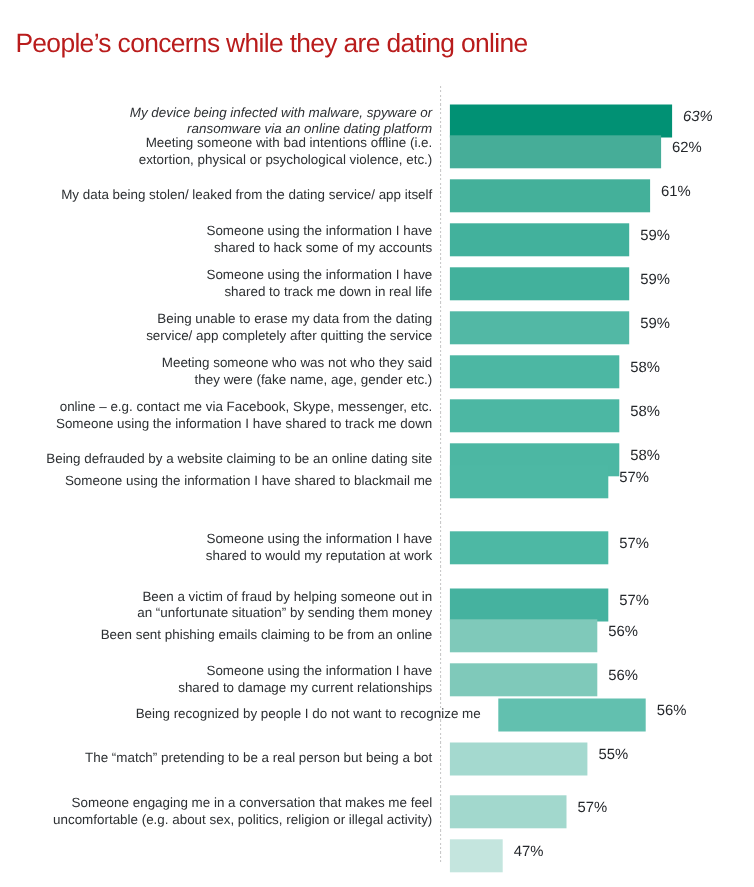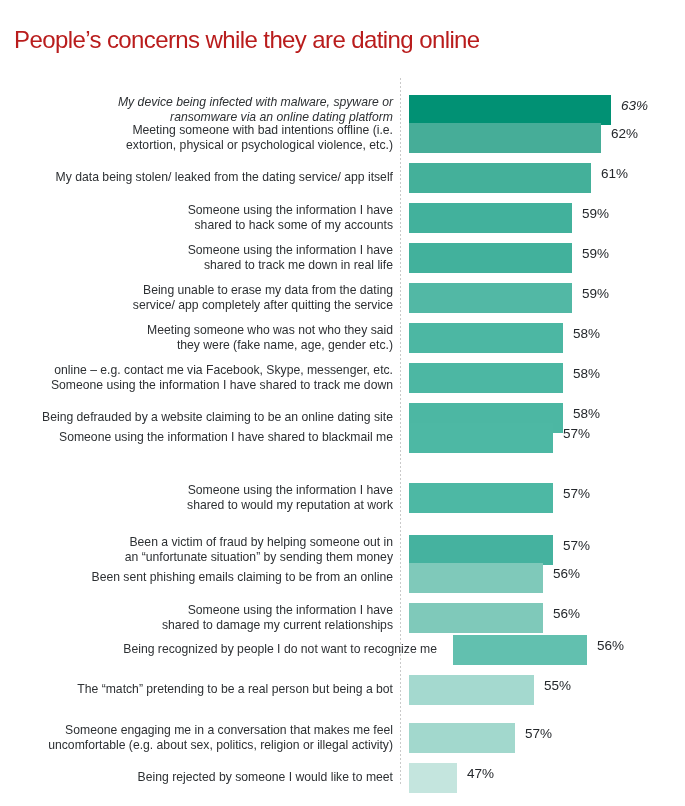--- a/index.html
+++ b/index.html
@@ -241,22 +241,19 @@
         <div class="row-label">
           <span>Someone engaging me in a conversation that makes me feel</span>
           <span>uncomfortable (e.g. about sex, politics, religion or illegal activity)</span>
         </div>
         <div class="bar-track" style="width: 106px;">
           <div class="bar" style="width: 100%; background: rgb(162, 216, 205);"></div>
         </div>
         <div class="bar-value" style="left: 525px;">57%</div>
       </div>
       <div class="row" style="top: 680px;">
-        <div class="row-label">
-          <span>Being rejected by someone I would like to meet</span>
-        </div>
         <div class="bar-track" style="width: 48px;">
           <div class="bar" style="width: 100%; background: rgb(196, 229, 222);"></div>
         </div>
         <div class="bar-value" style="left: 467px;">47%</div>
       </div>
     </div>
 </div>
 
 </body></html>

